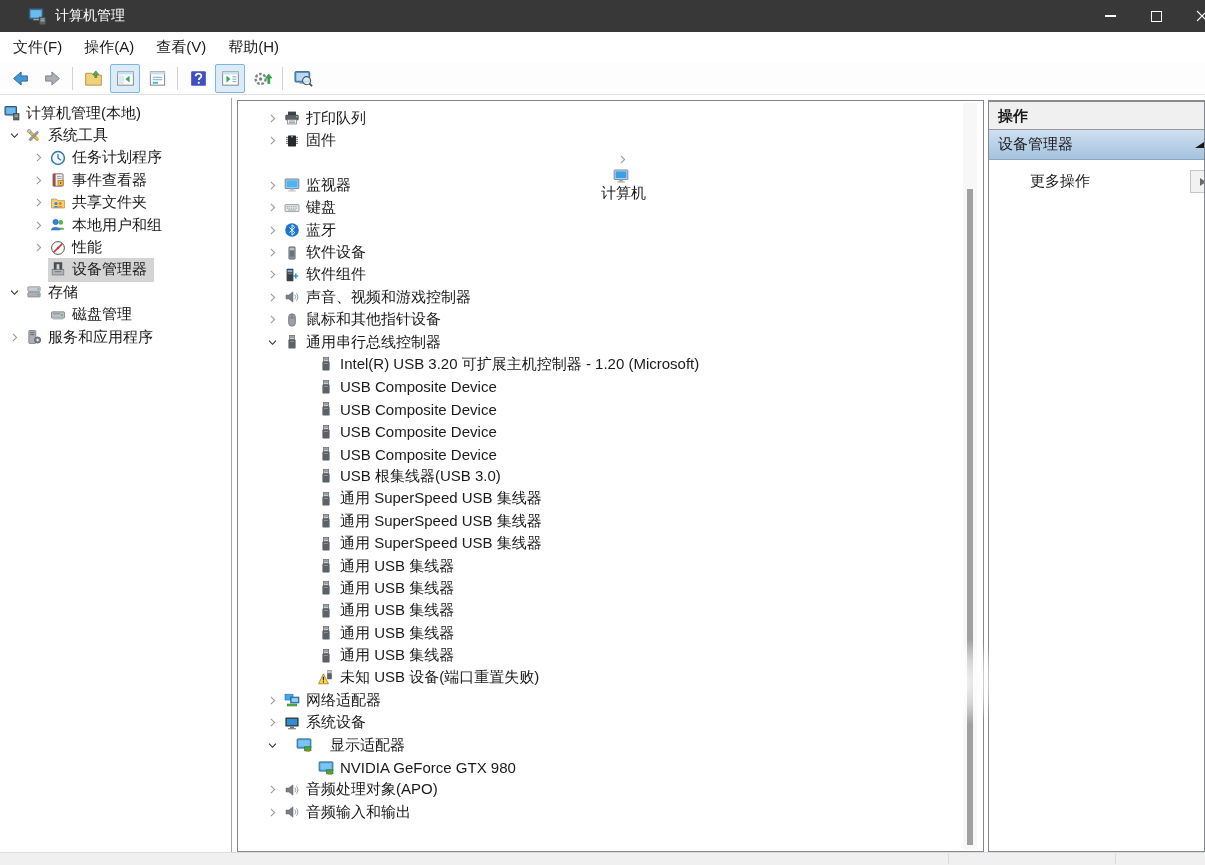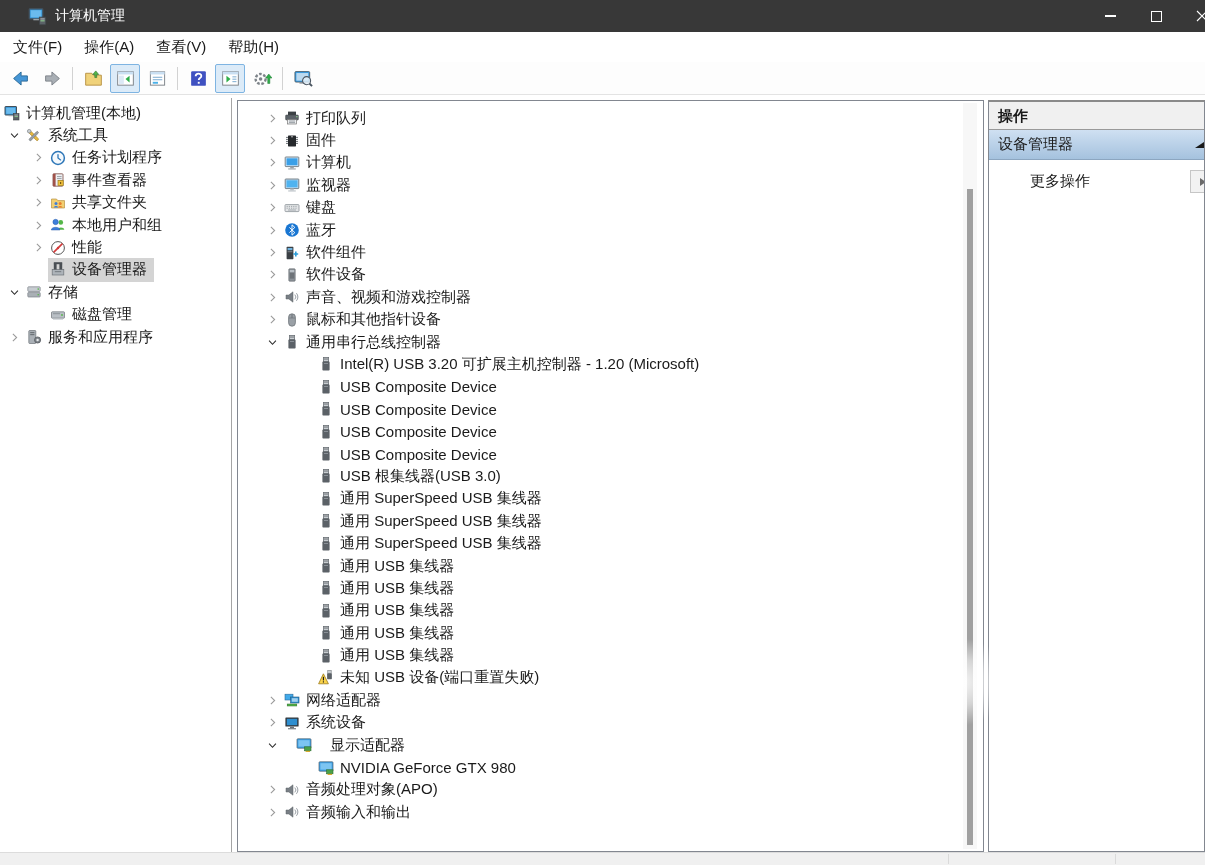--- a/index.html
+++ b/index.html
@@ -385,21 +385,21 @@
             </span>
             <span class="icon">
               <svg viewBox="0 0 16 16">
                 <rect x="4" y="2.6" width="8" height="10.8" rx="0.6" fill="#26292c"></rect>
                 <path d="M2 4.4h2M2 6.4h2M2 8.4h2M2 10.4h2M12 4.4h2M12 6.4h2M12 8.4h2M12 10.4h2" stroke="#6d7378" stroke-width="1"></path>
                 <circle cx="8" cy="3.8" r="0.7" fill="#e8eaec"></circle>
               </svg>
             </span>
             <span class="label">固件</span>
           </div>
-          <div class="row lvl0" style="padding-left: 26px;">
+          <div class="row lvl0" style="padding-left: 26px; flex-direction: column;">
             <span class="expander">
               <svg viewBox="0 0 16 16">
                 <path d="M6 3.5L10.6 8 6 12.5" fill="none" stroke="#9b9b9b" stroke-width="1.3"></path>
               </svg>
             </span>
             <span class="icon">
               <svg viewBox="0 0 16 16">
                 <rect x="1.2" y="2" width="13.6" height="9.6" rx="0.6" fill="#d6e9f8" stroke="#5b6770" stroke-width="0.8"></rect>
                 <rect x="2.5" y="3.3" width="11" height="7" fill="#3aa0e8"></rect>
                 <rect x="6.2" y="11.6" width="3.6" height="1.8" fill="#9aa2a8"></rect>
@@ -453,42 +453,42 @@
             <span class="label">蓝牙</span>
           </div>
           <div class="row lvl0" style="padding-left: 26px;">
             <span class="expander">
               <svg viewBox="0 0 16 16">
                 <path d="M6 3.5L10.6 8 6 12.5" fill="none" stroke="#9b9b9b" stroke-width="1.3"></path>
               </svg>
             </span>
             <span class="icon">
               <svg viewBox="0 0 16 16">
+                <rect x="4.8" y="1.8" width="6.4" height="12.4" rx="0.8" fill="#8b9197" stroke="#5f6469" stroke-width="0.6"></rect>
+                <rect x="5.8" y="3" width="4.4" height="2" fill="#b9c0c6"></rect>
+                <rect x="5.8" y="6" width="4.4" height="5.6" fill="#6d7378"></rect>
+              </svg>
+            </span>
+            <span class="label">软件设备</span>
+          </div>
+          <div class="row lvl0" style="padding-left: 26px;">
+            <span class="expander">
+              <svg viewBox="0 0 16 16">
+                <path d="M6 3.5L10.6 8 6 12.5" fill="none" stroke="#9b9b9b" stroke-width="1.3"></path>
+              </svg>
+            </span>
+            <span class="icon">
+              <svg viewBox="0 0 16 16">
                 <rect x="2.6" y="1.8" width="6.8" height="12.4" rx="0.6" fill="#3b4045"></rect>
                 <rect x="3.6" y="3" width="4.8" height="2.2" fill="#6fb3e0"></rect>
                 <rect x="3.6" y="6.2" width="4.8" height="1" fill="#7d8389"></rect>
                 <path d="M11 6.6h1.6v1.6h1.6v1.6h-1.6v1.6H11v-1.6H9.4V8.2H11z" fill="#2b9cd8"></path>
               </svg>
             </span>
             <span class="label">软件组件</span>
-          </div>
-          <div class="row lvl0" style="padding-left: 26px;">
-            <span class="expander">
-              <svg viewBox="0 0 16 16">
-                <path d="M6 3.5L10.6 8 6 12.5" fill="none" stroke="#9b9b9b" stroke-width="1.3"></path>
-              </svg>
-            </span>
-            <span class="icon">
-              <svg viewBox="0 0 16 16">
-                <rect x="4.8" y="1.8" width="6.4" height="12.4" rx="0.8" fill="#8b9197" stroke="#5f6469" stroke-width="0.6"></rect>
-                <rect x="5.8" y="3" width="4.4" height="2" fill="#b9c0c6"></rect>
-                <rect x="5.8" y="6" width="4.4" height="5.6" fill="#6d7378"></rect>
-              </svg>
-            </span>
-            <span class="label">软件设备</span>
           </div>
           <div class="row lvl0" style="padding-left: 26px;">
             <span class="expander">
               <svg viewBox="0 0 16 16">
                 <path d="M6 3.5L10.6 8 6 12.5" fill="none" stroke="#9b9b9b" stroke-width="1.3"></path>
               </svg>
             </span>
             <span class="icon">
               <svg viewBox="0 0 16 16">
                 <path d="M2 6v4h2.8L9 13.2V2.8L4.8 6z" fill="#797f85" stroke="#5f6469" stroke-width="0.5"></path>

